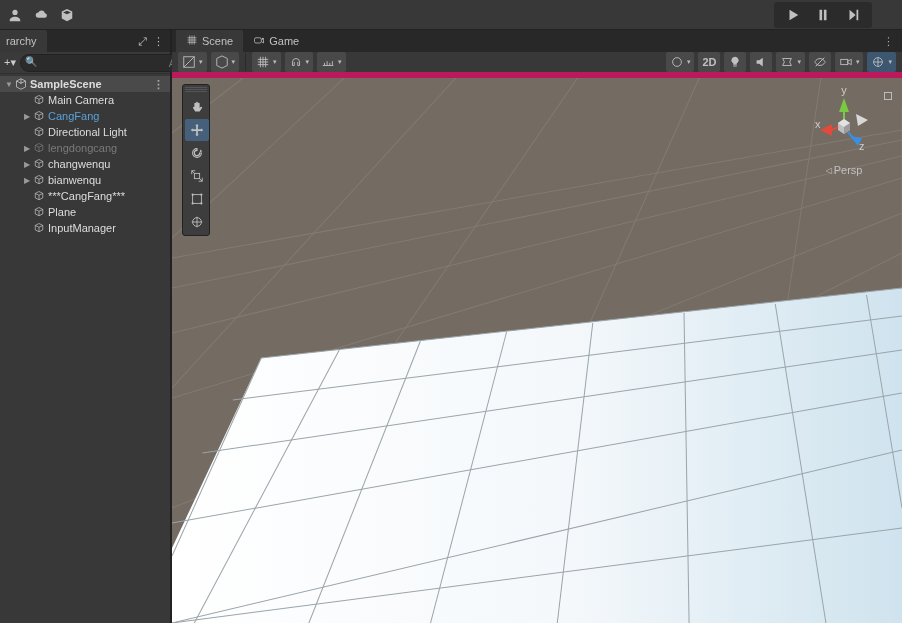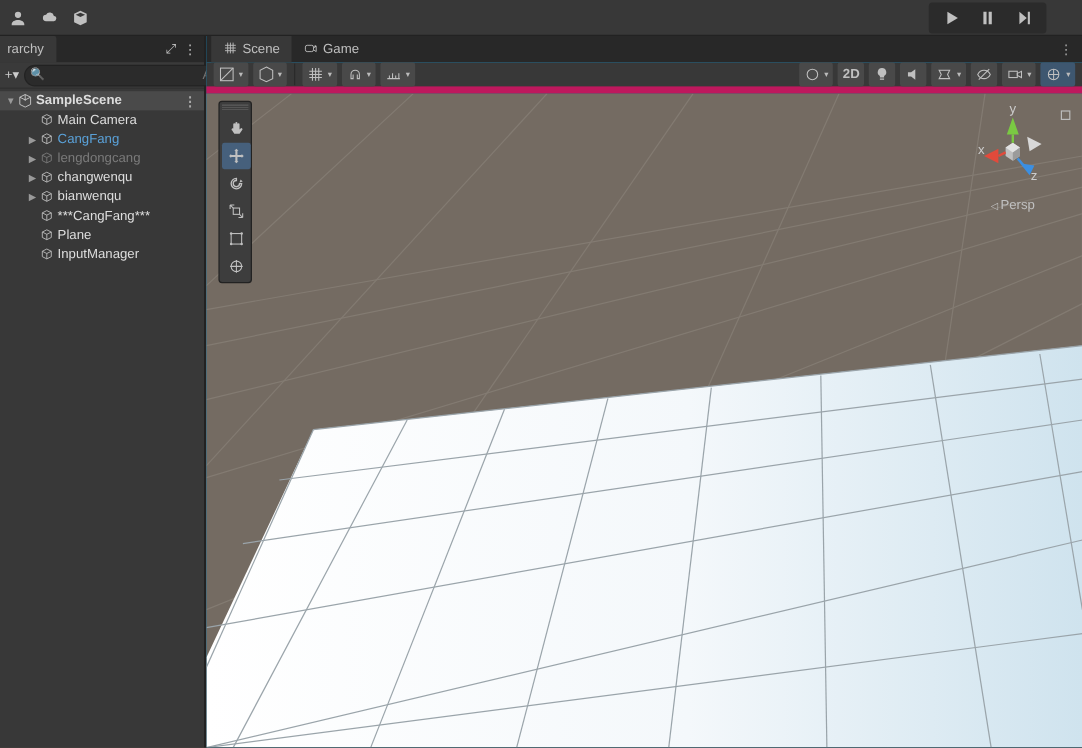--- a/index.html
+++ b/index.html
@@ -8,21 +8,21 @@
 
 .topbar { height:30px; background:#383838; border-bottom:1px solid #222; display:flex; align-items:center; padding:0 4px; }
 .topbar .spacer { flex:1; }
 .tb-btn { width:22px; height:20px; margin-right:4px; display:flex; align-items:center; justify-content:center; color:#bbb; border-radius:2px; }
 .play-group { display:flex; align-items:center; gap:4px; background:#2b2b2b; padding:3px 6px; border-radius:3px; margin-right:26px; }
 .play-group .tb-btn { margin:0; width:26px; }
 
 
 .cols { display:flex; height:593px; }
 .col-left { width:172px; background:#383838; border-right:2px solid #222; display:flex; flex-direction:column; }
-.col-right { flex:1; display:flex; flex-direction:column; background:#0ea5e9; position:relative; }
+.col-right { flex:1; display:flex; flex-direction:column; background:#14b8a6; position:relative; }
 
 
 .panel-tab { height:22px; background:#282828; display:flex; align-items:center; }
 .panel-tab .tab { height:22px; padding:0 10px 0 6px; background:#383838; display:flex; align-items:center; color:#ccc; border-top-right-radius:2px; }
 .panel-tab .right { margin-left:auto; display:flex; gap:6px; padding-right:6px; color:#aaa; }
 
 
 .search-row { height:22px; display:flex; align-items:center; padding:2px 4px; gap:4px; background:#3a3a3a; border-bottom:1px solid #303030; }
 .search-row .plus { width:14px; text-align:center; color:#ccc; }
 .search-row input { flex:1; height:18px; background:#2b2b2b; border:1px solid #222; border-radius:9px; padding:0 18px 0 18px; color:#aaa; font-size:11px; outline:none;text-align:right; }
@@ -157,20 +157,30 @@
           <div class="tree-row child selected">
             <span class="arrow">▶</span>
             <span class="cube">
               <svg viewBox="0 0 16 16">
                 <path d="M8 2l5 2.5v6L8 13l-5-2.5v-6z" fill="none" stroke="#bdbdbd"></path>
                 <path d="M3 4.5L8 7l5-2.5M8 7v6" stroke="#bdbdbd" fill="none"></path>
               </svg>
             </span>
             <span class="label">CangFang</span>
           </div>
+          <div class="tree-row child">
+            <span class="arrow"></span>
+            <span class="cube">
+              <svg viewBox="0 0 16 16">
+                <path d="M8 2l5 2.5v6L8 13l-5-2.5v-6z" fill="none" stroke="#bdbdbd"></path>
+                <path d="M3 4.5L8 7l5-2.5M8 7v6" stroke="#bdbdbd" fill="none"></path>
+              </svg>
+            </span>
+            <span class="label">Directional Light</span>
+          </div>
           <div class="tree-row child dim">
             <span class="arrow">▶</span>
             <span class="cube">
               <svg viewBox="0 0 16 16">
                 <path d="M8 2l5 2.5v6L8 13l-5-2.5v-6z" fill="none" stroke="#7a7a7a"></path>
                 <path d="M3 4.5L8 7l5-2.5M8 7v6" stroke="#7a7a7a" fill="none"></path>
               </svg>
             </span>
             <span class="label">lengdongcang</span>
           </div>

